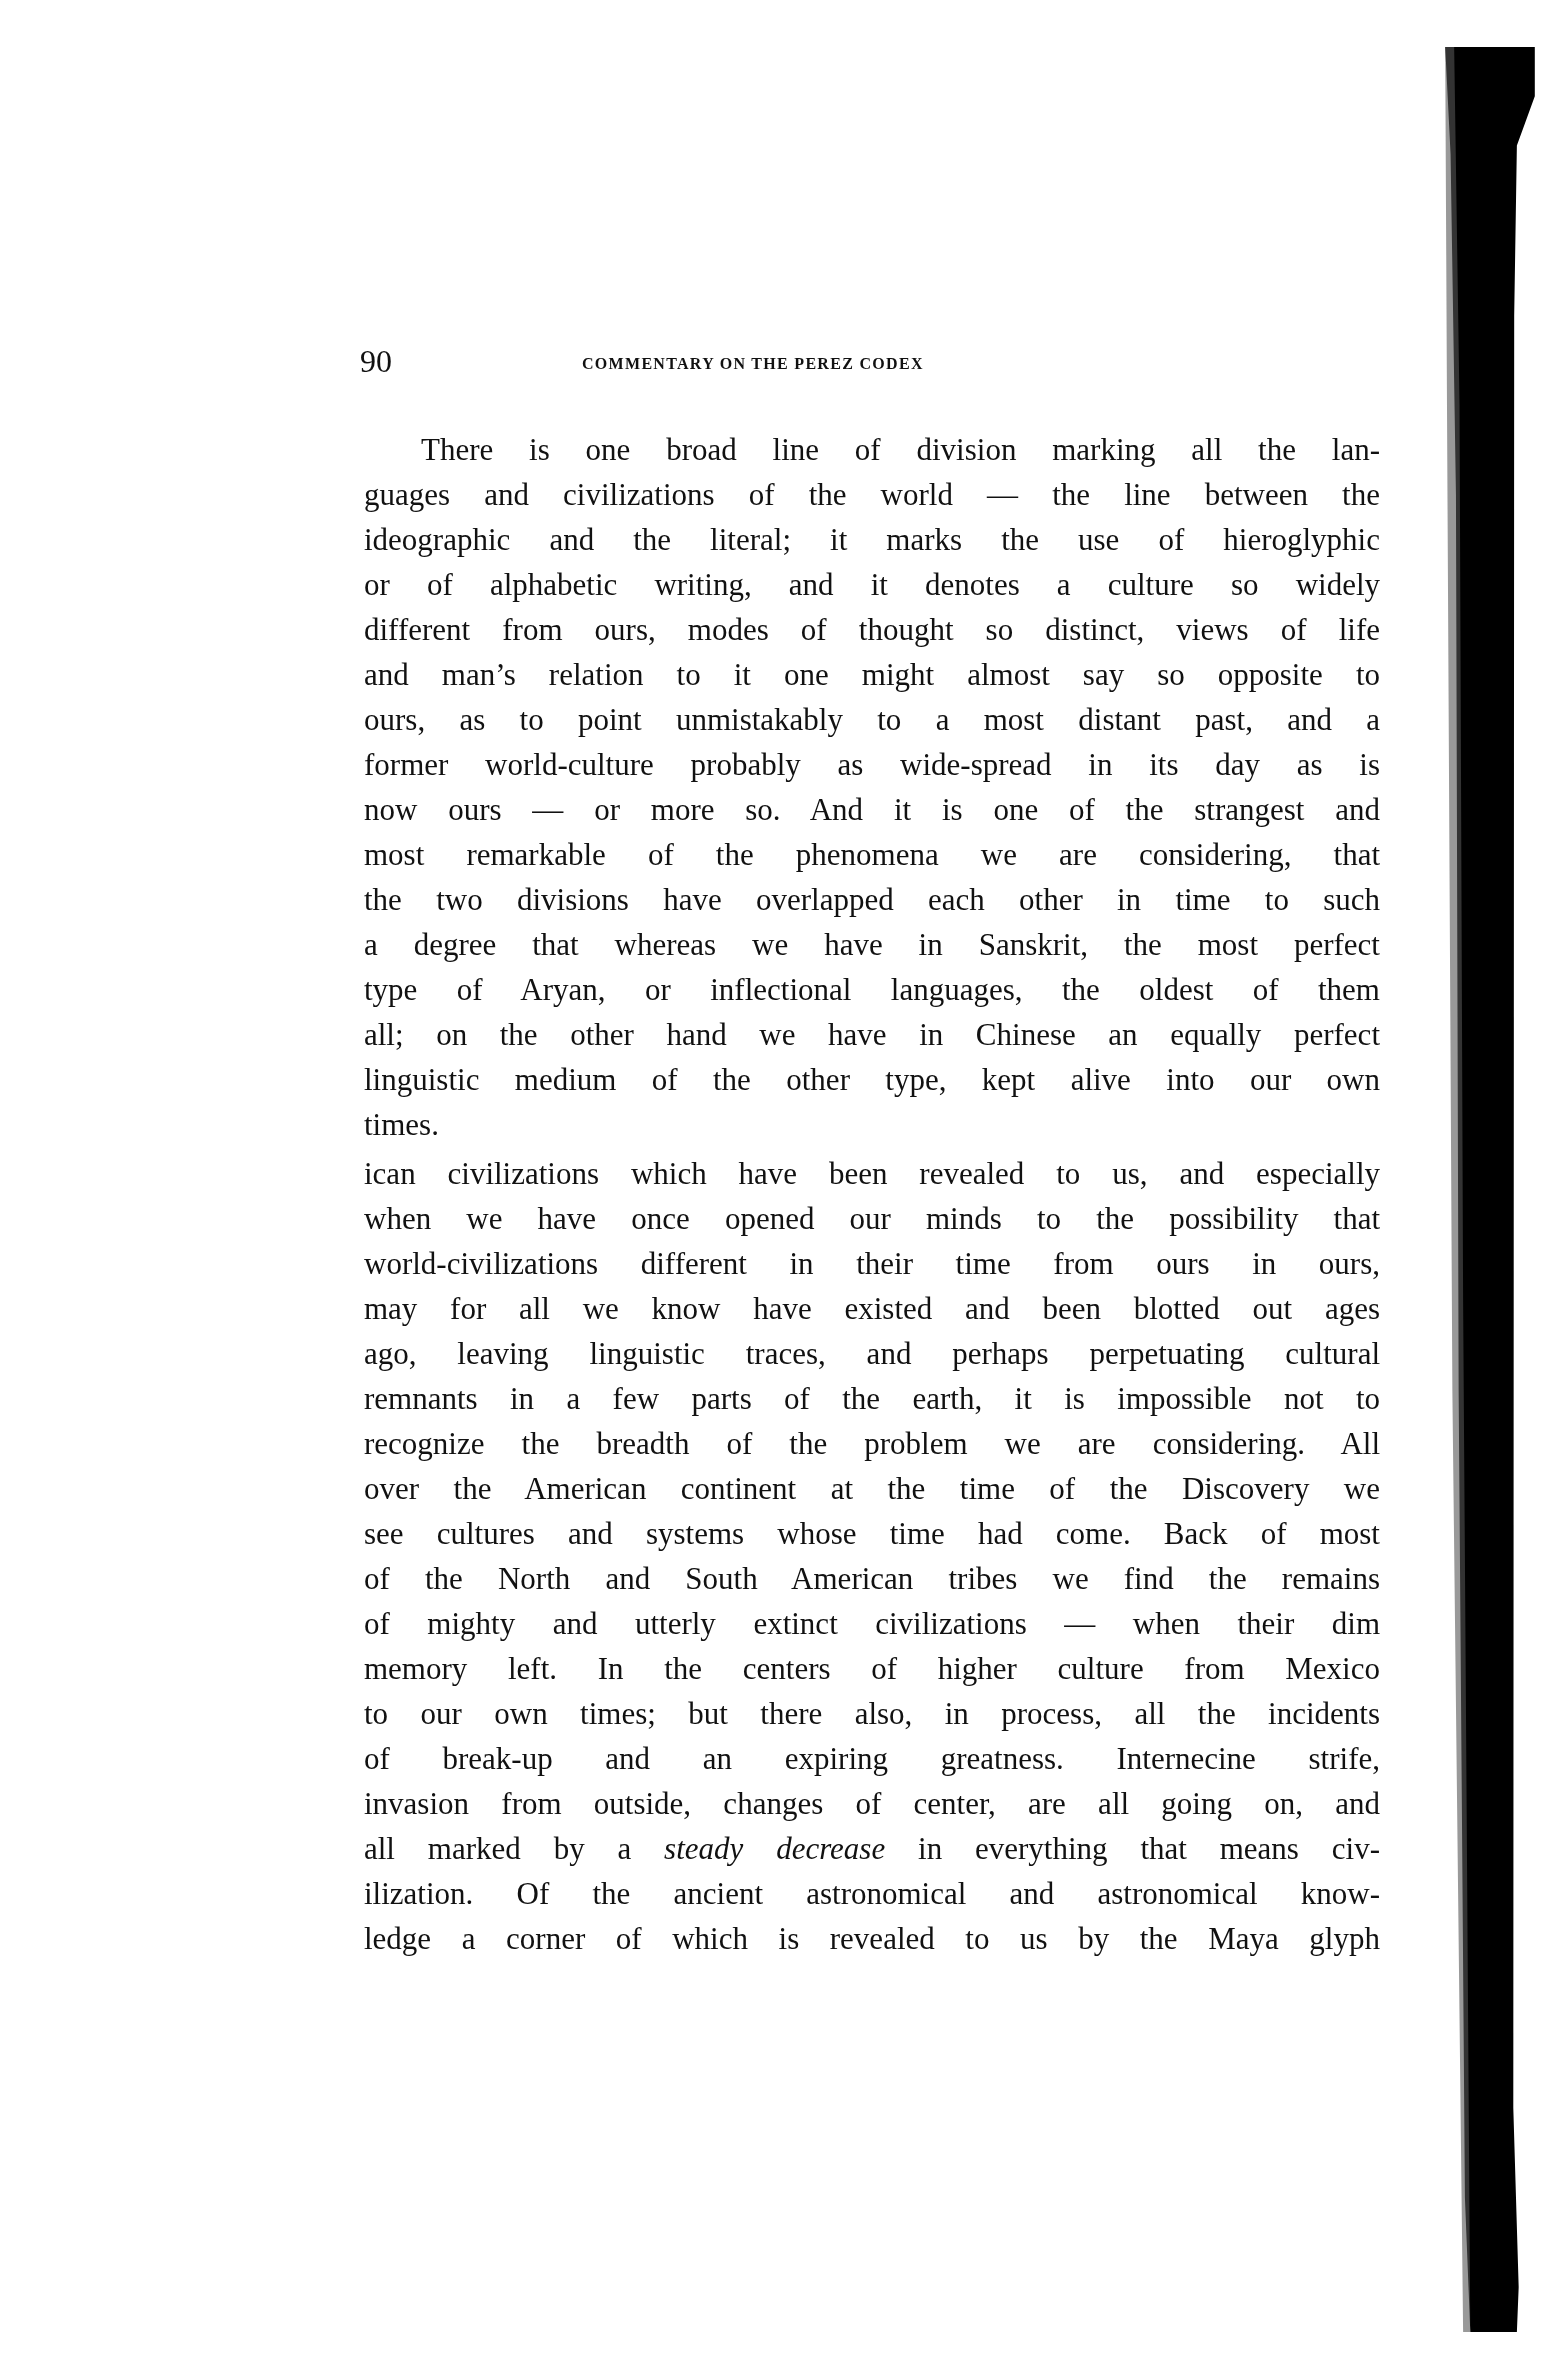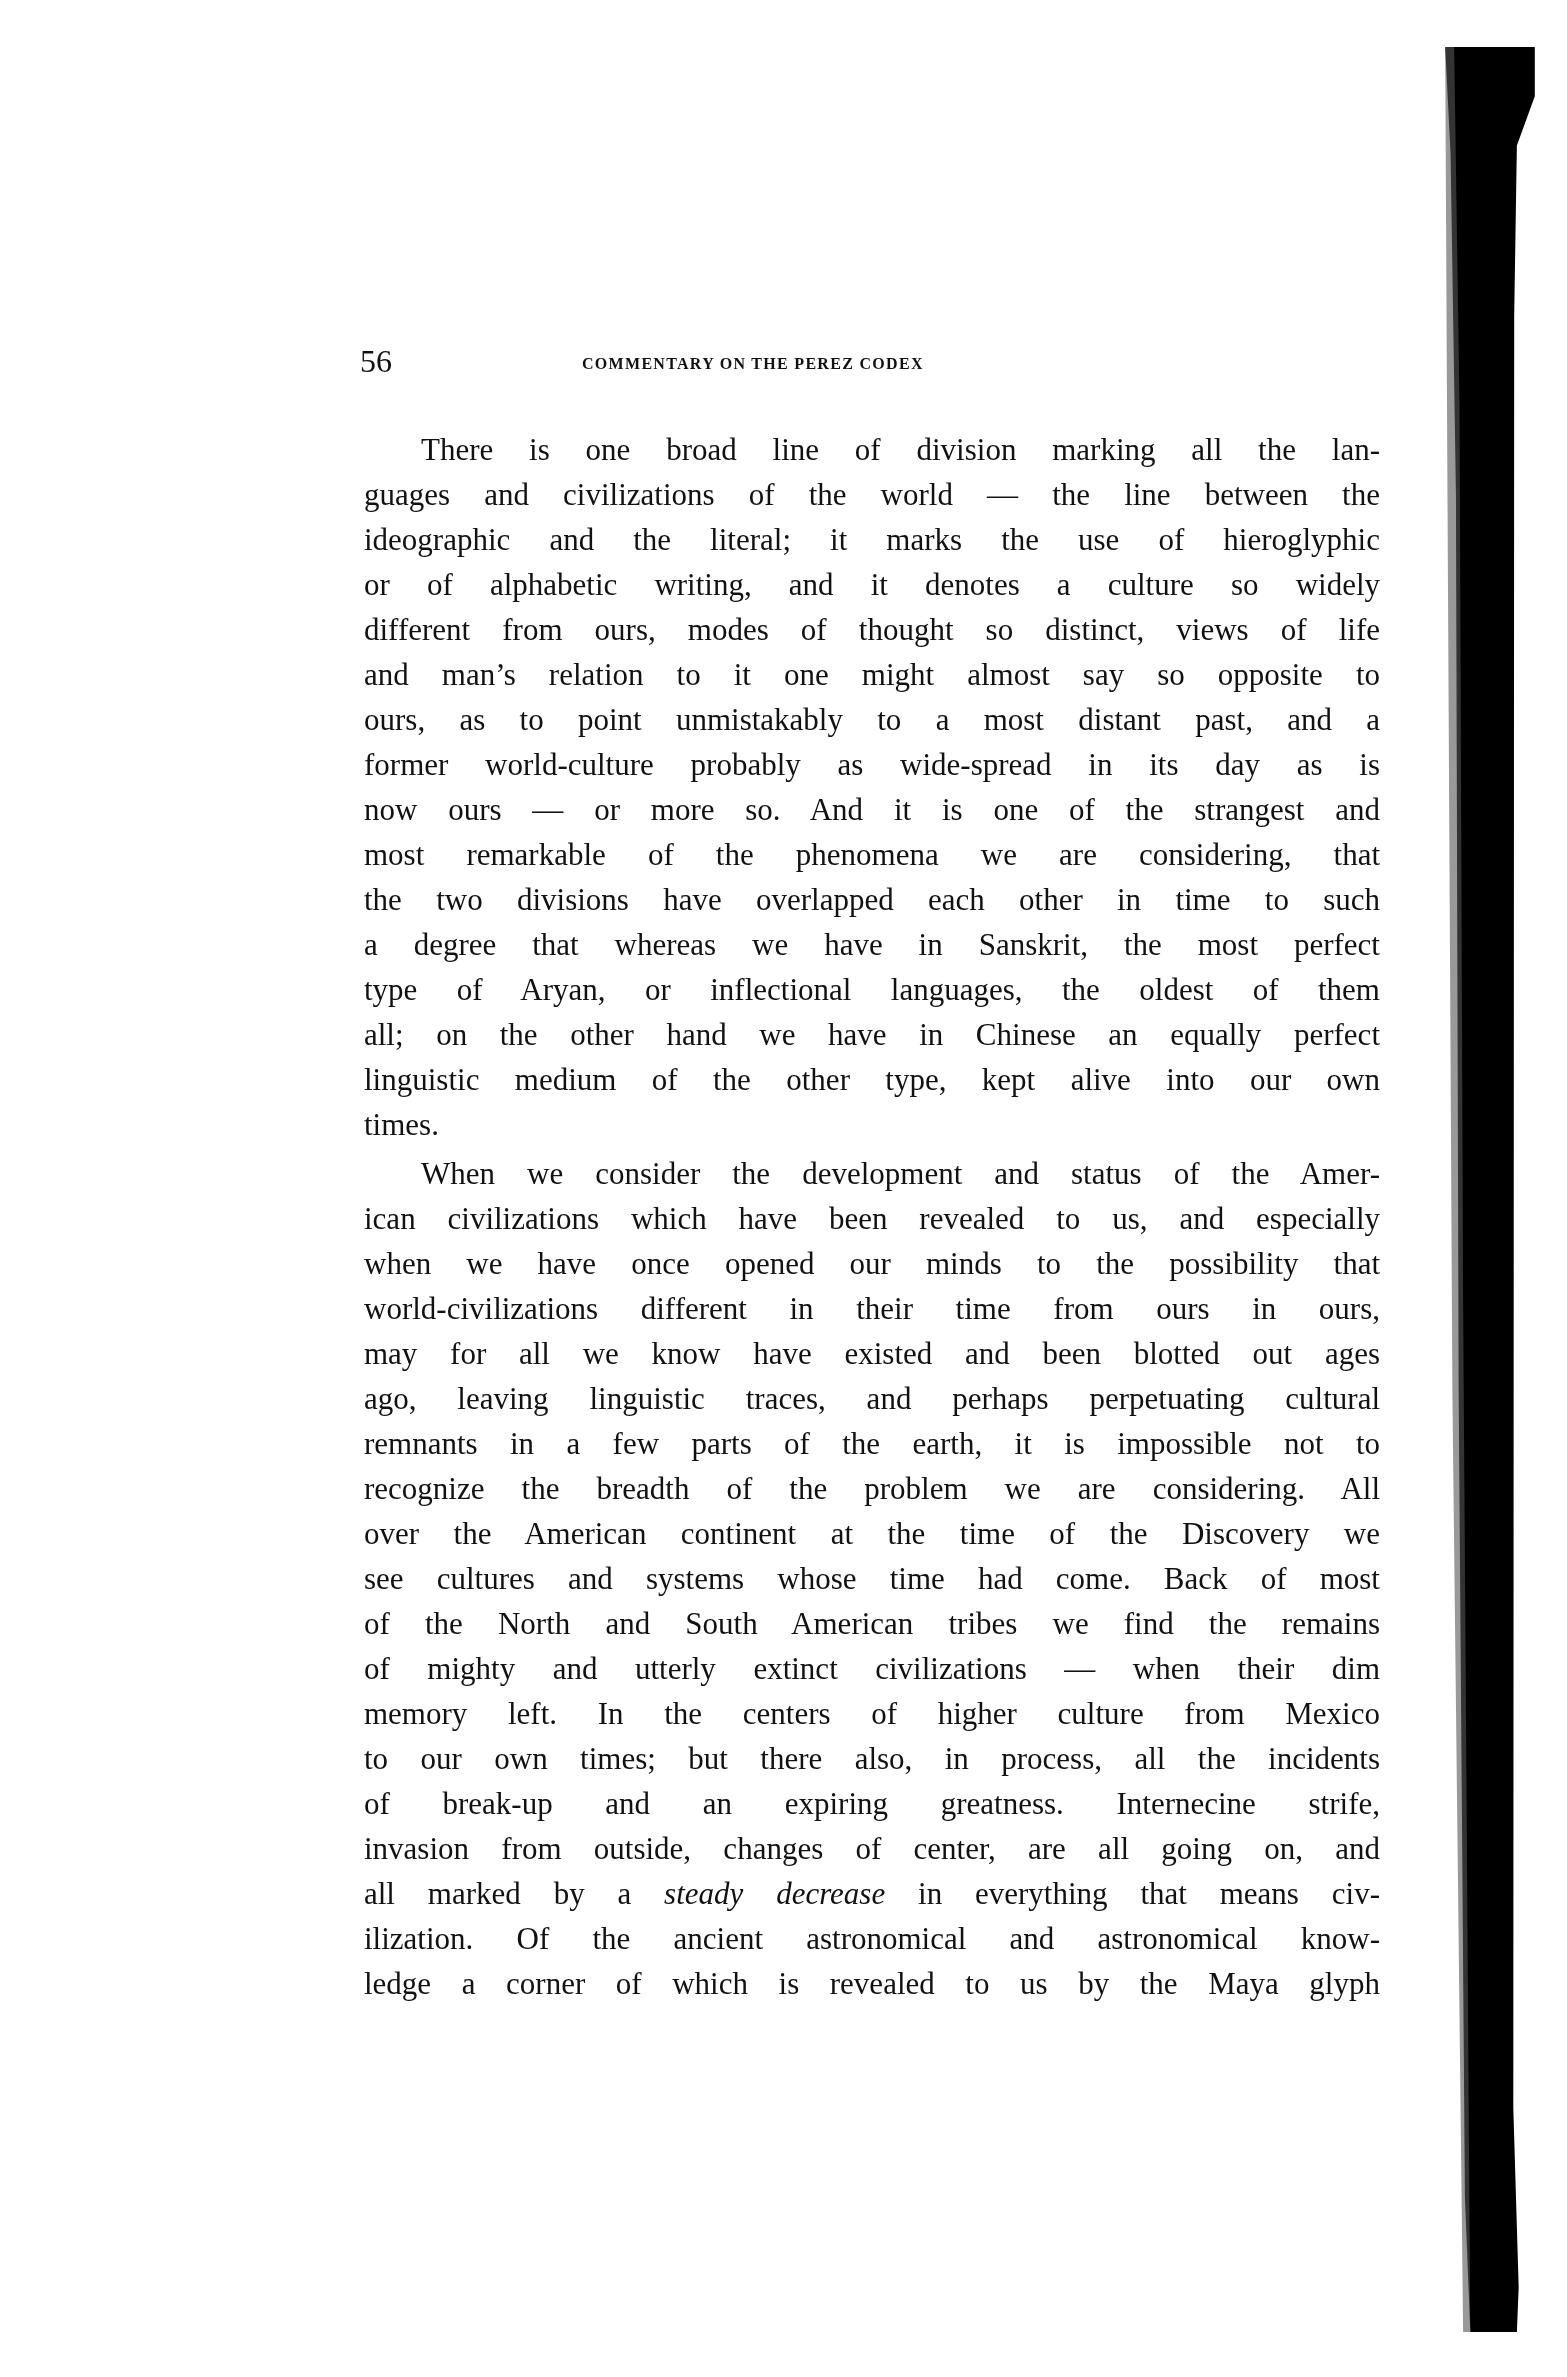--- a/index.html
+++ b/index.html
@@ -27,21 +27,21 @@
   em { font-style:italic; }
   .edge {
     position:absolute; left:1445px; top:47px; width:90px; height:2285px;
   }
   .edge svg { display:block; }
 </style>
 </head>
 <body>
 
 <div class="header">
-  <span class="page-num">56</span>
+  <span class="page-num">90</span>
   <span class="running-title">COMMENTARY ON THE PEREZ CODEX</span>
 </div>
 
 <div class="body-text">
   <div class="para">
     <span class="line indent">There is one broad line of division marking all the lan-</span>
     <span class="line">guages and civilizations of the world — the line between the</span>
     <span class="line">ideographic and the literal; it marks the use of hieroglyphic</span>
     <span class="line">or of alphabetic writing, and it denotes a culture so widely</span>
     <span class="line">different from ours, modes of thought so distinct, views of life</span>
@@ -51,21 +51,20 @@
     <span class="line">now ours — or more so.  And it is one of the strangest and</span>
     <span class="line">most remarkable of the phenomena we are considering, that</span>
     <span class="line">the two divisions have overlapped each other in time to such</span>
     <span class="line">a degree that whereas we have in Sanskrit, the most perfect</span>
     <span class="line">type of Aryan, or inflectional languages, the oldest of them</span>
     <span class="line">all; on the other hand we have in Chinese an equally perfect</span>
     <span class="line">linguistic medium of the other type, kept alive into our own</span>
     <span class="line last">times.</span>
   </div>
   <div class="para">
-    <span class="line indent">When we consider the development and status of the Amer-</span>
     <span class="line">ican civilizations which have been revealed to us, and especially</span>
     <span class="line">when we have once opened our minds to the possibility that</span>
     <span class="line">world-civilizations different in their time from ours in ours,</span>
     <span class="line">may for all we know have existed and been blotted out ages</span>
     <span class="line">ago, leaving linguistic traces, and perhaps perpetuating cultural</span>
     <span class="line">remnants in a few parts of the earth, it is impossible not to</span>
     <span class="line">recognize the breadth of the problem we are considering.  All</span>
     <span class="line">over the American continent at the time of the Discovery we</span>
     <span class="line">see cultures and systems whose time had come.  Back of most</span>
     <span class="line">of the North and South American tribes we find the remains</span>

